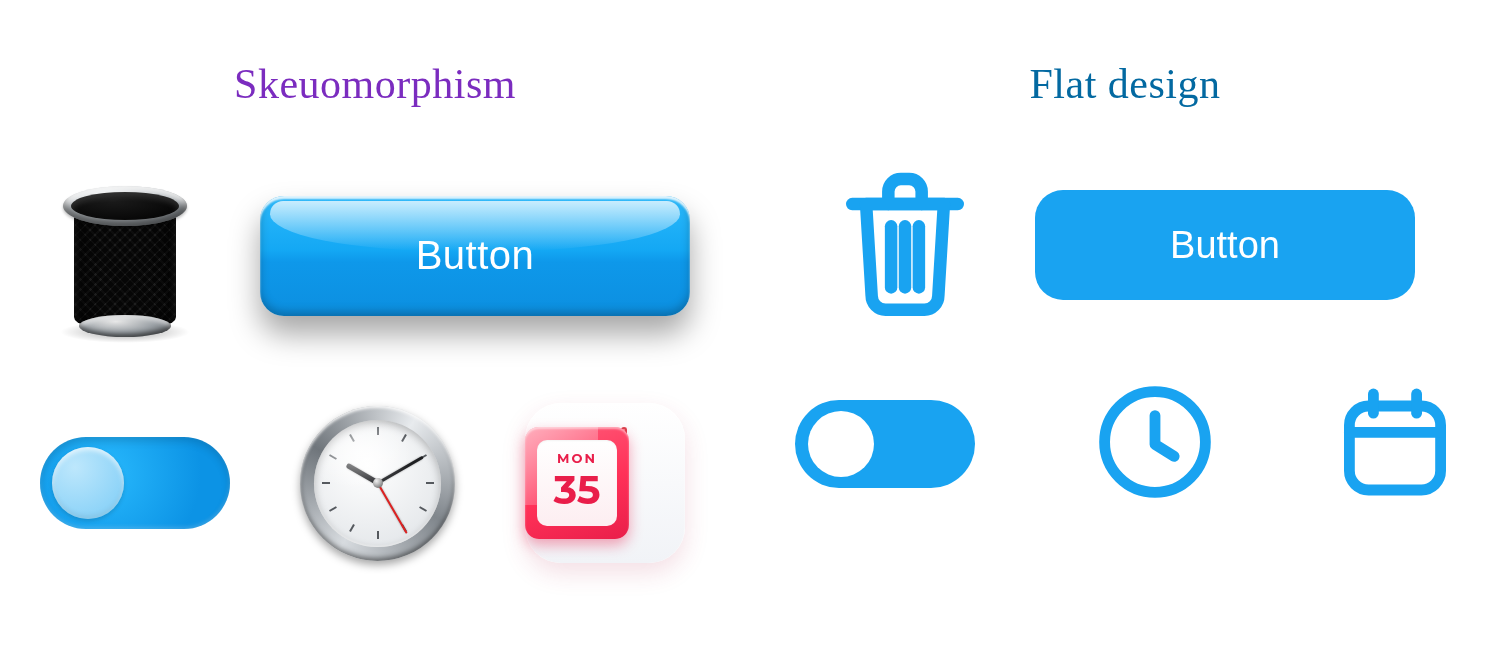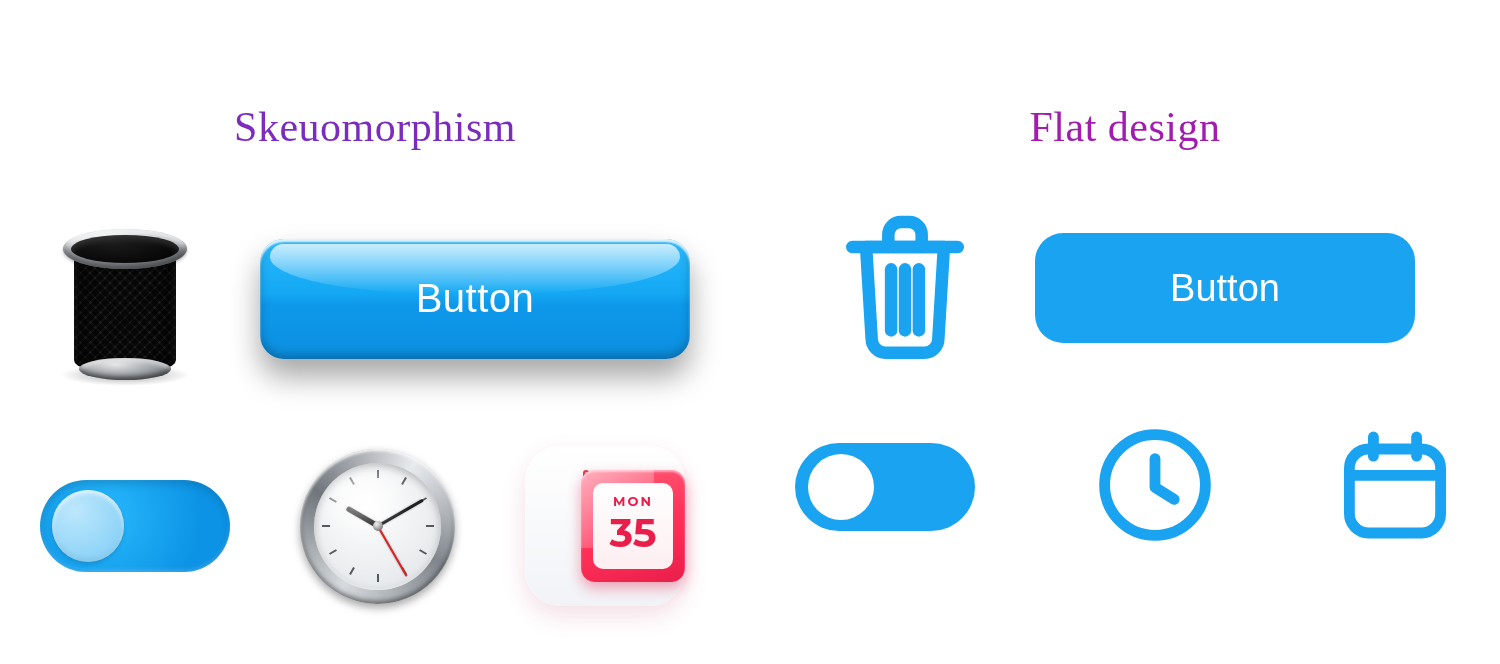--- a/index.html
+++ b/index.html
@@ -16,31 +16,30 @@
     display: flex;
     width: 100%;
     height: 100%;
   }
   .col {
     width: 50%;
     padding: 60px 40px 0 40px;
     display: flex;
     flex-direction: column;
     align-items: center;
-    margin-top: 43px;
   }
   .heading {
     font-family: Georgia, "Times New Roman", serif;
     font-size: 42px;
     font-weight: 500;
     margin-bottom: 60px;
     letter-spacing: 0.5px;
   }
   .heading.skeu { color: #7B2CBF; }
-  .heading.flat { color: #a21caf; }
+  .heading.flat { color: #0369a1; }
 
   .row {
     width: 100%;
     display: flex;
     align-items: center;
     justify-content: flex-start;
     gap: 60px;
     margin-bottom: 60px;
     padding-left: 10px;
   }
@@ -195,21 +194,21 @@
     background: radial-gradient(ellipse 70% 50% at 35% 25%, rgba(255,255,255,.7), rgba(255,255,255,0) 60%);
     pointer-events: none;
   }
 
   
   .skeu-cal {
     width: 160px; height: 160px;
     border-radius: 36px;
     background: linear-gradient(#ffffff, #f1f3f7);
     box-shadow: 0 10px 24px rgba(180,40,80,.15), inset 0 1px 2px rgba(255,255,255,1);
-    display: flex; align-items: center; justify-content: flex-end;
+    display: flex; align-items: center; justify-content: flex-start;
     position: relative;
   }
   .skeu-cal .ring1, .skeu-cal .ring2 {
     position: absolute; top: 24px;
     width: 6px; height: 18px;
     border: 2px solid #d9404b;
     border-bottom: none;
     border-radius: 5px 5px 0 0;
     background: linear-gradient(#ff8b95, #d9404b);
   }

